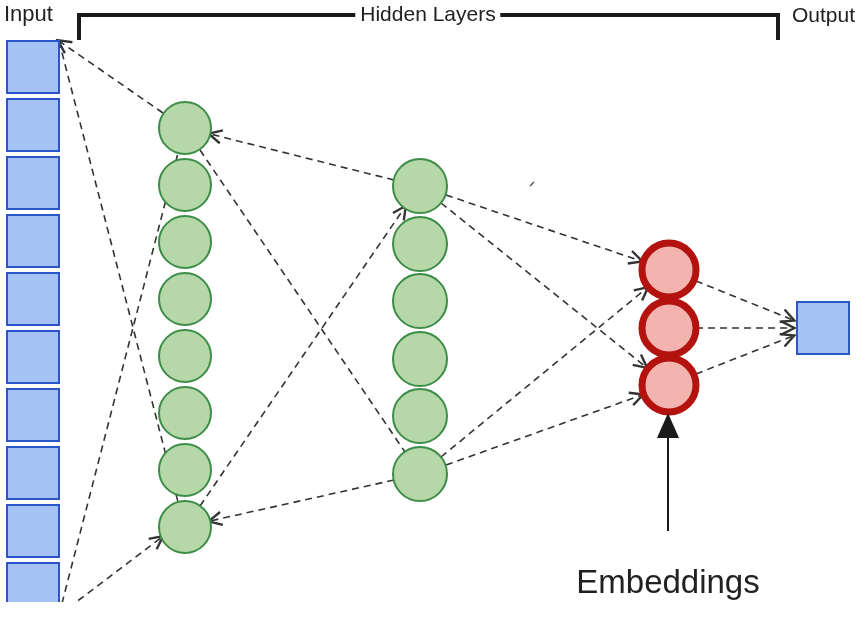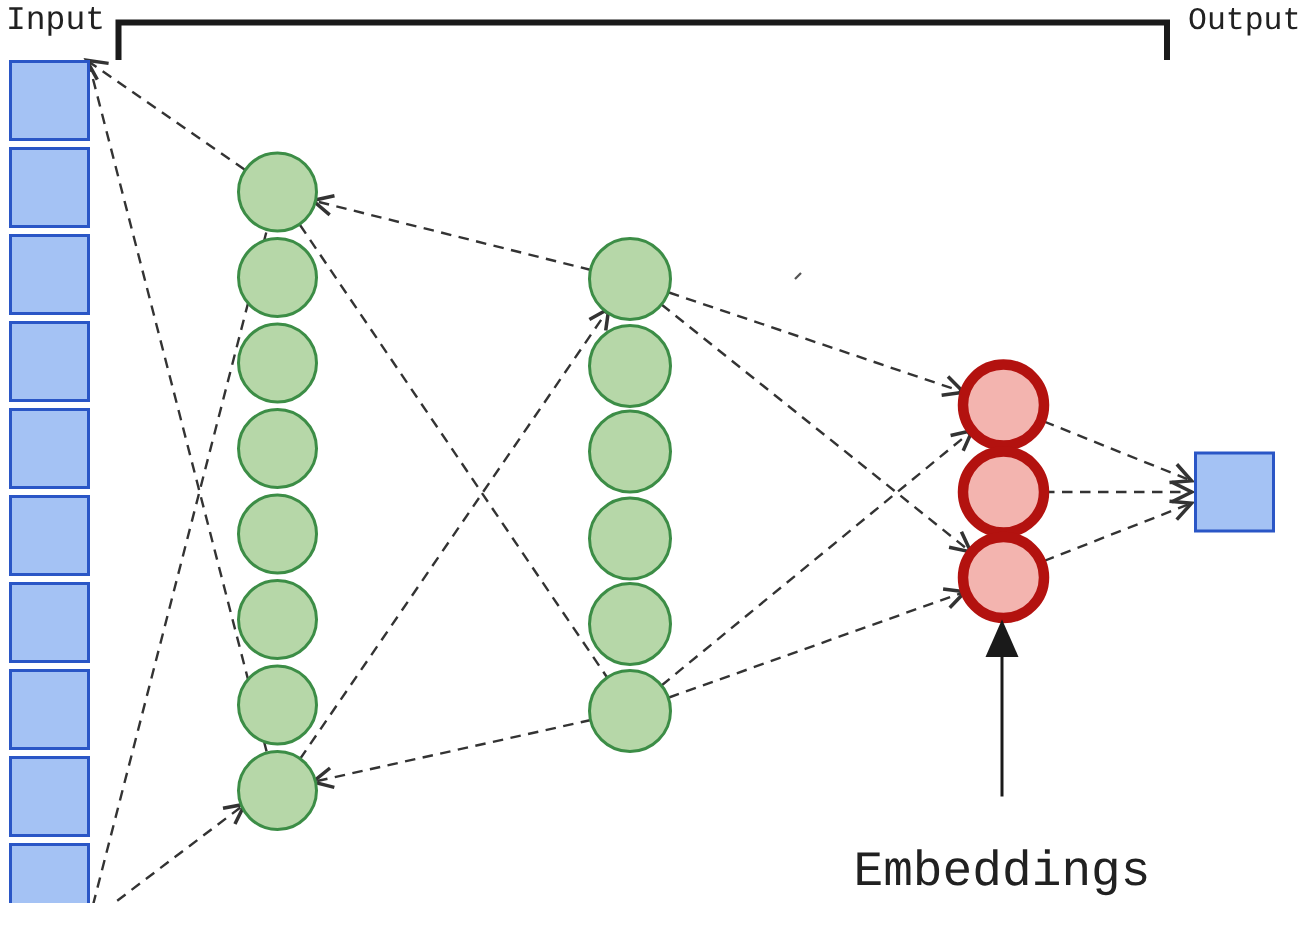--- a/index.html
+++ b/index.html
@@ -1,21 +1,21 @@
 <!DOCTYPE html>
 <html><head>
 <meta charset="utf-8">
 <style>
   html,body{margin:0;padding:0;background:#ffffff;}
   #canvas{
     position:relative;
     width:865px;height:602px;
     background:#ffffff;
     overflow:hidden;
-    font-family:Liberation Mono, monospace;
+    font-family:Liberation Sans, sans-serif;
   }
   #net-svg{position:absolute;left:0;top:0;}
   .lbl{
     position:absolute;
     color:#212121;
     white-space:nowrap;
     user-select:none;
   }
   #input-label{left:4px;top:1px;font-size:22px;}
   #output-label{left:792px;top:3px;font-size:21px;}
@@ -87,17 +87,18 @@
       <circle cx="669" cy="328" r="27" fill="#f3b4af" stroke="#b3120f" stroke-width="7"></circle>
       <circle cx="669" cy="385" r="27" fill="#f3b4af" stroke="#b3120f" stroke-width="7"></circle>
       <rect x="797" y="302" width="52" height="52" fill="#a4c2f4" stroke="#2a56c6" stroke-width="2"></rect>
       <line x1="668" y1="438" x2="668" y2="531" stroke="#1a1a1a" stroke-width="2"></line>
       <path d="M 668 413 L 657 438 L 679 438 Z" fill="#1a1a1a"></path>
       <line x1="530" y1="186" x2="534" y2="182" stroke="#555555" stroke-width="1.5"></line>
     </svg>
 
   <div class="lbl" id="input-label">Input</div>
 
+  <div class="lbl" id="hidden-layers-label">Hidden Layers</div>
 
   <div class="lbl" id="output-label">Output</div>
 
   <div class="lbl" id="embeddings-label">Embeddings</div>
 </div>
 
 </body></html>

